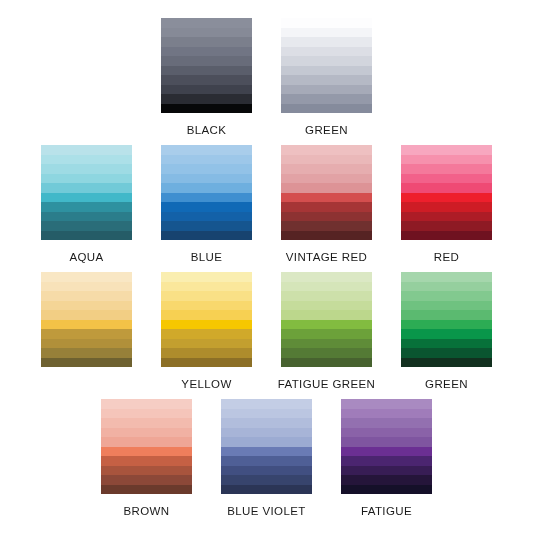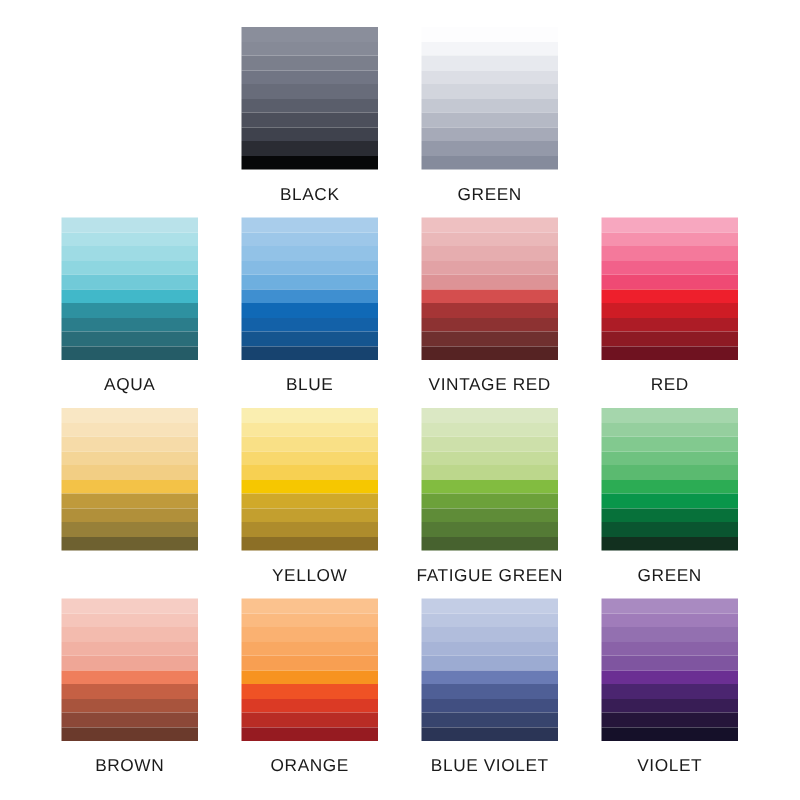--- a/index.html
+++ b/index.html
@@ -240,35 +240,20 @@
           <div class="band" style="background: rgb(239, 126, 92);"></div>
           <div class="band" style="background: rgb(197, 96, 68);"></div>
           <div class="band" style="background: rgb(168, 84, 61);"></div>
           <div class="band" style="background: rgb(140, 72, 56);"></div>
           <div class="band" style="background: rgb(107, 58, 44);"></div>
         </div>
       <div class="swatch-label">BROWN</div>
     </div>
     <div class="cell">
       <div class="swatch">
-          <div class="band" style="background: rgb(251, 194, 142);"></div>
-          <div class="band" style="background: rgb(251, 186, 128);"></div>
-          <div class="band" style="background: rgb(250, 177, 113);"></div>
-          <div class="band" style="background: rgb(249, 168, 98);"></div>
-          <div class="band" style="background: rgb(248, 159, 82);"></div>
-          <div class="band" style="background: rgb(247, 147, 32);"></div>
-          <div class="band" style="background: rgb(239, 82, 37);"></div>
-          <div class="band" style="background: rgb(219, 58, 37);"></div>
-          <div class="band" style="background: rgb(185, 44, 37);"></div>
-          <div class="band" style="background: rgb(150, 27, 33);"></div>
-        </div>
-      <div class="swatch-label">ORANGE</div>
-    </div>
-    <div class="cell">
-      <div class="swatch">
           <div class="band" style="background: rgb(195, 205, 229);"></div>
           <div class="band" style="background: rgb(187, 198, 225);"></div>
           <div class="band" style="background: rgb(177, 189, 220);"></div>
           <div class="band" style="background: rgb(167, 180, 215);"></div>
           <div class="band" style="background: rgb(156, 171, 210);"></div>
           <div class="band" style="background: rgb(106, 123, 181);"></div>
           <div class="band" style="background: rgb(79, 95, 150);"></div>
           <div class="band" style="background: rgb(65, 79, 129);"></div>
           <div class="band" style="background: rgb(55, 68, 109);"></div>
           <div class="band" style="background: rgb(43, 53, 86);"></div>
@@ -281,17 +266,17 @@
           <div class="band" style="background: rgb(160, 124, 186);"></div>
           <div class="band" style="background: rgb(147, 112, 176);"></div>
           <div class="band" style="background: rgb(138, 98, 168);"></div>
           <div class="band" style="background: rgb(127, 85, 160);"></div>
           <div class="band" style="background: rgb(107, 47, 147);"></div>
           <div class="band" style="background: rgb(75, 37, 112);"></div>
           <div class="band" style="background: rgb(56, 29, 85);"></div>
           <div class="band" style="background: rgb(37, 21, 58);"></div>
           <div class="band" style="background: rgb(21, 16, 41);"></div>
         </div>
-      <div class="swatch-label">VIOLET</div>
+      <div class="swatch-label">FATIGUE</div>
     </div>
   </div>
 
 </div>
 
 </body></html>

